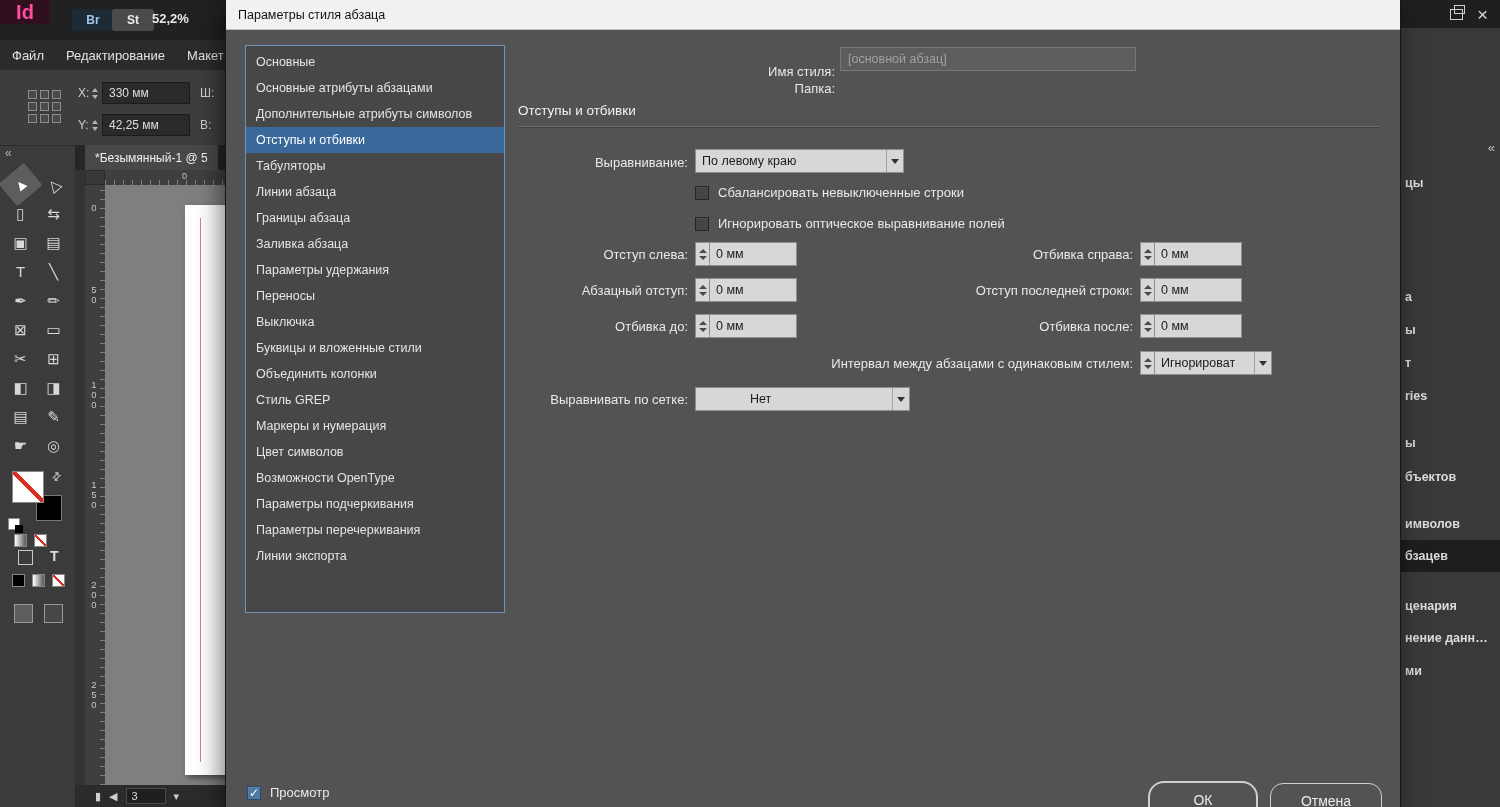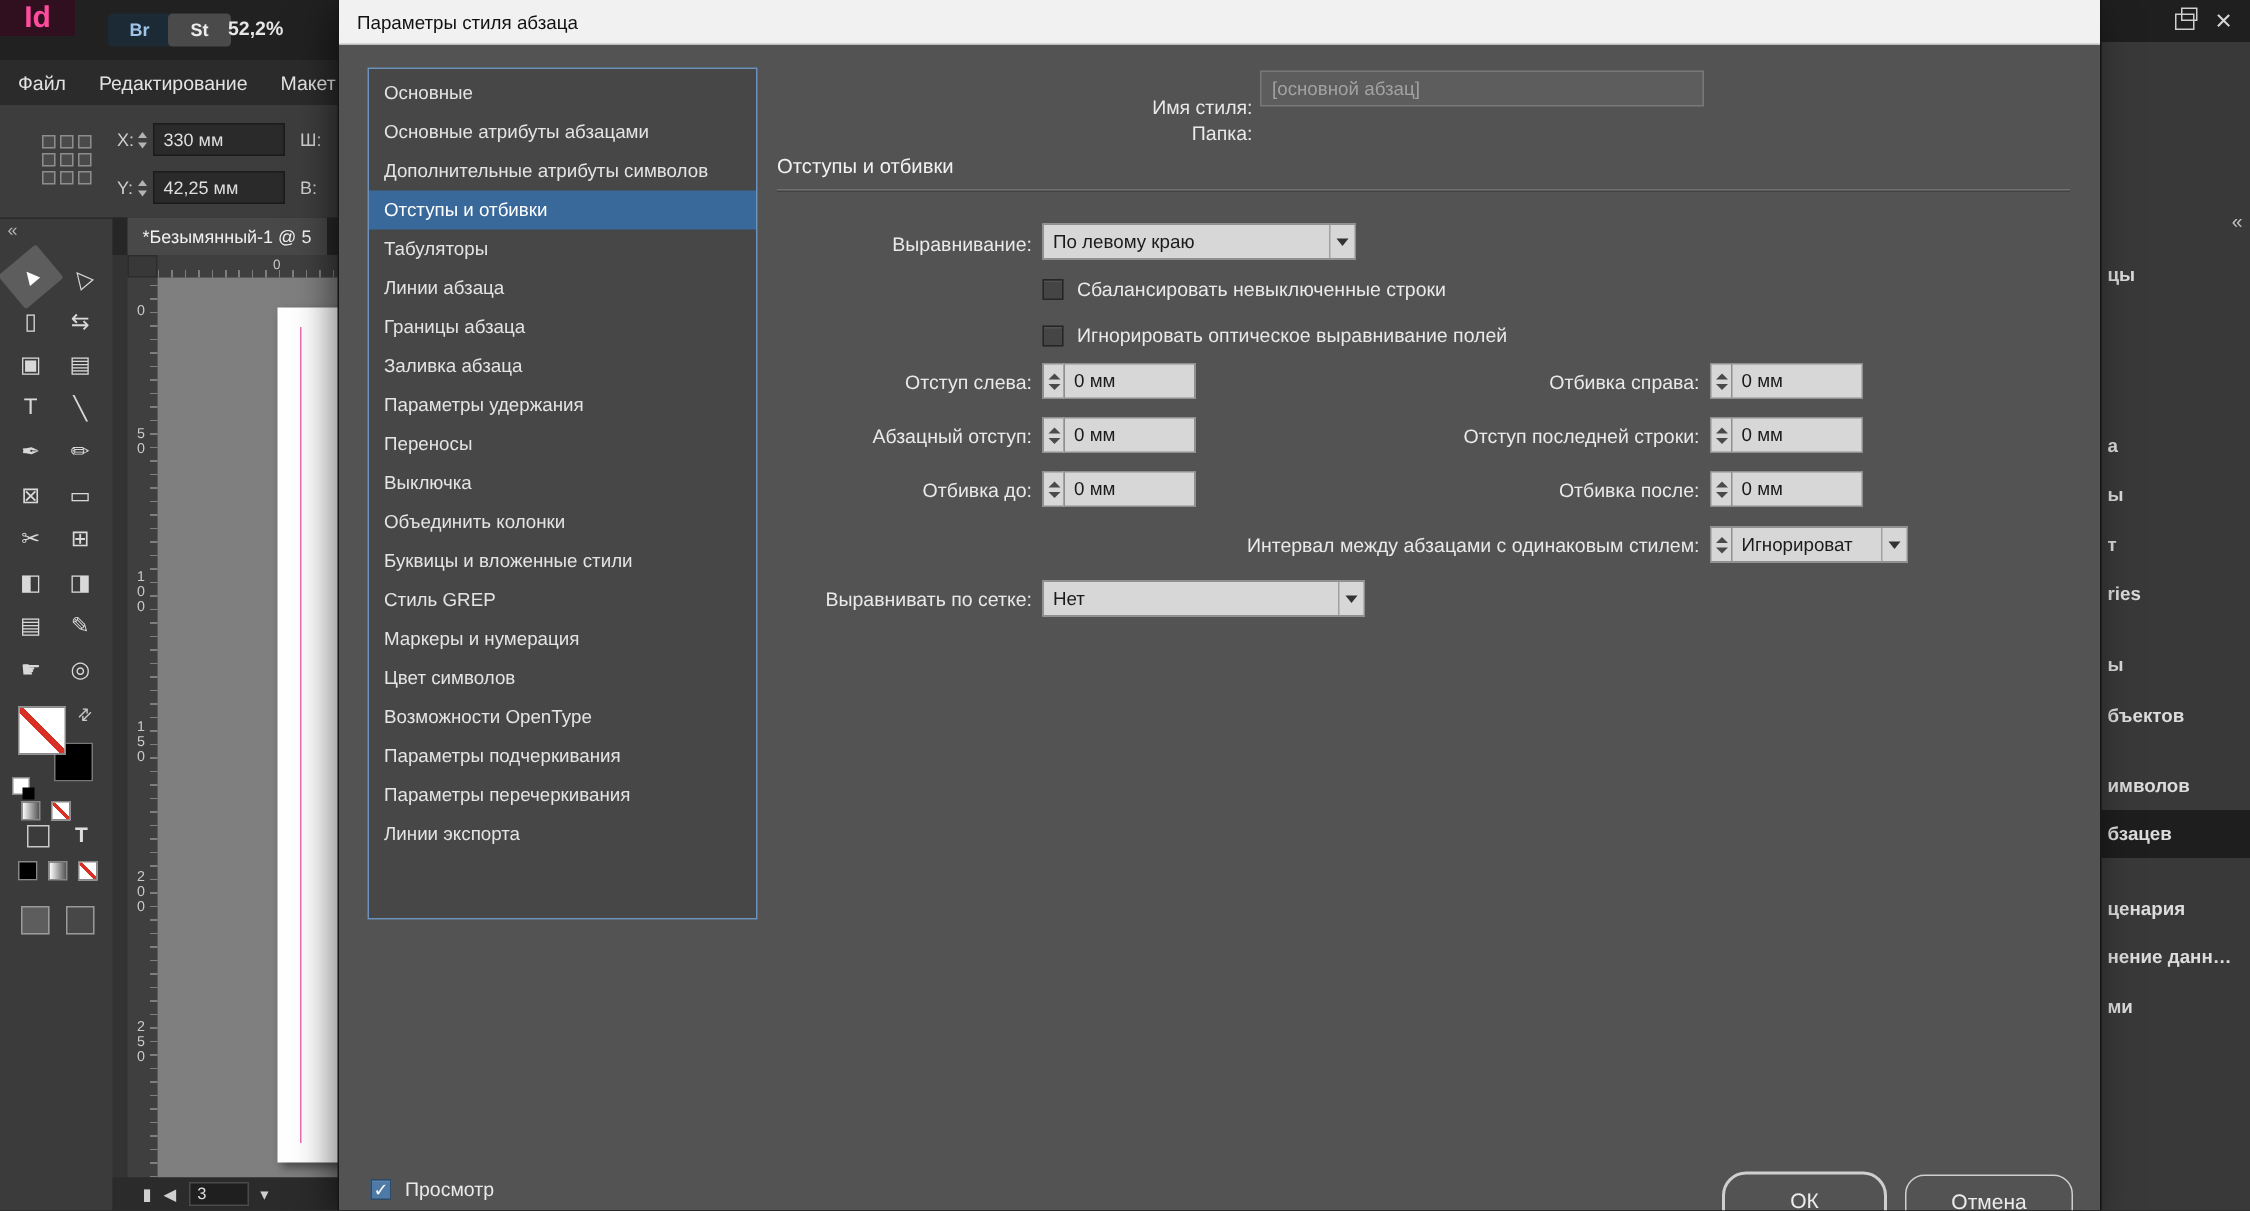--- a/index.html
+++ b/index.html
@@ -279,22 +279,22 @@
         <div class="list-item">Основные атрибуты абзацами</div>
         <div class="list-item">Дополнительные атрибуты символов</div>
         <div class="list-item selected">Отступы и отбивки</div>
         <div class="list-item">Табуляторы</div>
         <div class="list-item">Линии абзаца</div>
         <div class="list-item">Границы абзаца</div>
         <div class="list-item">Заливка абзаца</div>
         <div class="list-item">Параметры удержания</div>
         <div class="list-item">Переносы</div>
         <div class="list-item">Выключка</div>
+        <div class="list-item">Буквицы и вложенные стили</div>
         <div class="list-item">Объединить колонки</div>
-        <div class="list-item">Буквицы и вложенные стили</div>
         <div class="list-item">Стиль GREP</div>
         <div class="list-item">Маркеры и нумерация</div>
         <div class="list-item">Цвет символов</div>
         <div class="list-item">Возможности OpenType</div>
         <div class="list-item">Параметры подчеркивания</div>
         <div class="list-item">Параметры перечеркивания</div>
         <div class="list-item">Линии экспорта</div>
       </div>
 
     <span class="dlg-label" style="left:449px;top:52px;width:160px;margin-top:12px;">Имя стиля:</span>
@@ -366,21 +366,21 @@
         <i class="dn"></i>
       </div>
     <div class="dd" style="left:928px;top:351px;width:118px;">
       <span class="txt">Игнорироват</span>
       <span class="chev">
           <i></i>
         </span>
     </div>
 
     <span class="dlg-label" style="left:250px;top:392px;width:212px;">Выравнивать по сетке:</span>
-    <div class="dd" style="left:469px;top:387px;width:215px;">
+    <div class="dd" style="left:469px;top:387px;width:215px;padding-left:48px;">
       <span class="txt">Нет</span>
       <span class="chev">
           <i></i>
         </span>
     </div>
 
     <div class="cbrow" style="left:21px;top:785px;">
       <span class="cb checked">✓</span>
       <span class="lbl">Просмотр</span>
     </div>

